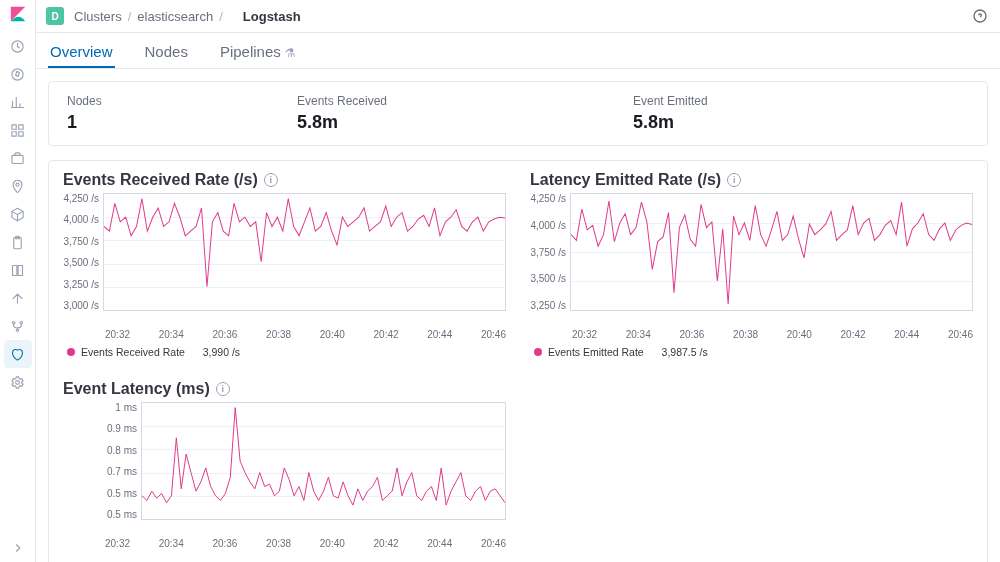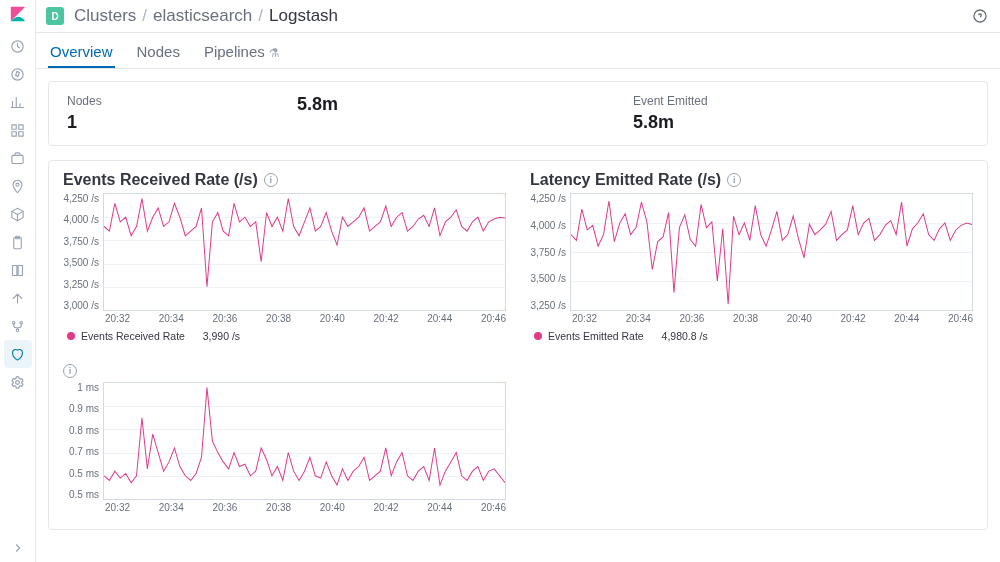--- a/index.html
+++ b/index.html
@@ -6,28 +6,28 @@
   body { font-family: -apple-system, BlinkMacSystemFont, "Segoe UI", Helvetica, Arial, sans-serif; font-size: 13px; color: #343741; background: #fff; width: 1000px; height: 562px; overflow: hidden; }
   .shell { display: flex; height: 100%; }
   .left-rail { width: 36px; background: #fff; border-right: 1px solid #e5e7eb; display: flex; flex-direction: column; align-items: center; padding-top: 4px; gap: 2px; }
   .logo { width: 20px; height: 20px; margin-bottom: 6px; display:flex; align-items:center; justify-content:center; cursor:pointer; }
   .rail-icon { width: 28px; height: 28px; display: flex; align-items: center; justify-content: center; color: #98a2b3; border-radius: 4px; cursor: pointer; }
   .rail-icon.active { color: #0079a5; background: rgba(0,121,165,0.08); }
   .rail-spacer { flex: 1; }
   .main { flex: 1; display: flex; flex-direction: column; min-width: 0; }
   .topbar { height: 33px; border-bottom: 1px solid #e5e7eb; display: flex; align-items: center; padding: 0 10px; gap: 10px; }
   .space-badge { width: 18px; height: 18px; background: #4dc4a2; border-radius: 3px; display:flex; align-items:center; justify-content:center; color:#fff; font-size:10px; font-weight:600; cursor:pointer; }
-  .crumbs { display: flex; align-items: center; gap: 6px; font-size: 17px; }
+  .crumbs { display: flex; align-items: center; gap: 6px; font-size: 13px; }
   .crumbs a { color: #69707d; text-decoration: none; cursor:pointer; }
   .crumbs span.sep { color: #aeb6c2; }
-  .crumbs .current { color: #343741; font-weight: 400; }
+  .crumbs .current { color: #343741; font-weight: 700; margin-left: 14px; }
   .top-actions { margin-left: auto; display:flex; gap:8px; }
   .top-icon { width:20px; height:20px; color:#69707d; display:flex; align-items:center; justify-content:center; cursor:pointer; }
 
-  .tabs { display: flex; align-items: flex-end; gap: 20px; padding: 6px 12px 0 12px; border-bottom: 1px solid #e5e7eb; }
+  .tabs { display: flex; align-items: flex-end; gap: 28px; padding: 6px 12px 0 12px; border-bottom: 1px solid #e5e7eb; }
   .tab { font-size: 15px; color: #69707d; padding: 4px 2px 6px 2px; border-bottom: 2px solid transparent; cursor:pointer; }
   .tab.active { color: #006bb4; border-bottom-color: #006bb4; }
   .tab .flask { margin-left: 4px; font-size: 12px; color: #98a2b3; }
 
   .content { flex:1; padding: 12px; overflow: auto; }
   .summary { border:1px solid #e5e7eb; border-radius:4px; padding: 12px 18px; display:flex; }
   .sum-item { display:flex; flex-direction:column; gap:4px; }
   .sum-item:nth-child(1){ flex:0 0 230px; }
   .sum-item:nth-child(2){ flex:0 0 336px; }
   .sum-item:nth-child(3){ flex:0 0 278px; }
@@ -36,21 +36,21 @@
   .sum-val { font-size: 18px; font-weight: 600; color: #1a1c21; }
 
   .charts { margin-top: 14px; border:1px solid #e5e7eb; border-radius:4px; padding: 10px 14px 16px 14px; display:grid; grid-template-columns: 1fr 1fr; grid-column-gap: 24px; grid-row-gap: 22px; }
   .chart-box { }
   .chart-title { font-size: 16px; font-weight: 600; margin-bottom: 4px; display:flex; align-items:center; gap:6px; }
   .chart-title .info { width:14px; height:14px; border:1px solid #98a2b3; border-radius:50%; font-size:9px; color:#98a2b3; display:inline-flex; align-items:center; justify-content:center; cursor:pointer; }
   .plot { display:flex; }
   .yaxis { display:flex; flex-direction:column; justify-content:space-between; align-items:flex-end; font-size:10px; color:#69707d; padding-right:4px; }
   .plot-inner { flex:1; position:relative; border:1px solid #d3dae6; background:#fff; }
   .gridline { position:absolute; left:0; right:0; border-top:1px solid #eef1f5; }
-  .xaxis { display:flex; justify-content:space-between; font-size:10px; color:#69707d; padding-left:42px; margin-top:2px; }
+  .xaxis { display:flex; justify-content:space-between; font-size:10px; color:#69707d; padding-left:42px; margin-top:18px; }
   .legend { display:flex; align-items:center; gap:6px; font-size:10.5px; color:#343741; margin-top:6px; padding-left:4px; }
   .dot { width:8px; height:8px; border-radius:50%; background:#e03b8b; }
   svg.series { position:absolute; inset:0; width:100%; height:100%; }
 </style>
 </head>
 <body>
 
 <div class="shell">
   <div class="left-rail">
     <div class="logo">
@@ -173,20 +173,21 @@
       <div class="tab"><span>Pipelines</span><span class="flask">⚗</span></div>
     </div>
 
     <div class="content">
       <div class="summary">
         <div class="sum-item">
           <div class="sum-lbl">Nodes</div>
           <div class="sum-val">1</div>
         </div>
         <div class="sum-item">
+          <div class="sum-lbl">Events Received</div>
           <div class="sum-val">5.8m</div>
         </div>
         <div class="sum-item">
           <div class="sum-lbl">Event Emitted</div>
           <div class="sum-val">5.8m</div>
         </div>
       </div>
 
       <div class="charts" id="charts-grid">
           <div class="chart-box">
@@ -250,28 +251,29 @@
             <div class="xaxis">
               <div>20:32</div>
               <div>20:34</div>
               <div>20:36</div>
               <div>20:38</div>
               <div>20:40</div>
               <div>20:42</div>
               <div>20:44</div>
               <div>20:46</div>
             </div>
-            <div class="legend"><span class="dot"></span><span>Events Emitted Rate</span>&nbsp;&nbsp;<span>4,980.8 /s</span></div>
+            <div class="legend"><span class="dot"></span><span>Events Emitted Rate</span>&nbsp;&nbsp;<span>3,987.5 /s</span></div>
           </div>
           <div class="chart-box">
             <div class="chart-title">
+              <span>Event Latency (ms)</span>
               <span class="info">i</span>
             </div>
             <div class="plot">
-              <div class="yaxis" style="height: 118px; width: 40px;">
+              <div class="yaxis" style="height: 118px; width: 40px; margin-left: 38px;">
                 <div>1 ms</div>
                 <div>0.9 ms</div>
                 <div>0.8 ms</div>
                 <div>0.7 ms</div>
                 <div>0.5 ms</div>
                 <div>0.5 ms</div>
               </div>
               <div class="plot-inner" style="height: 118px;">
                 <div class="gridline" style="top: 20%;"></div>
                 <div class="gridline" style="top: 40%;"></div>

